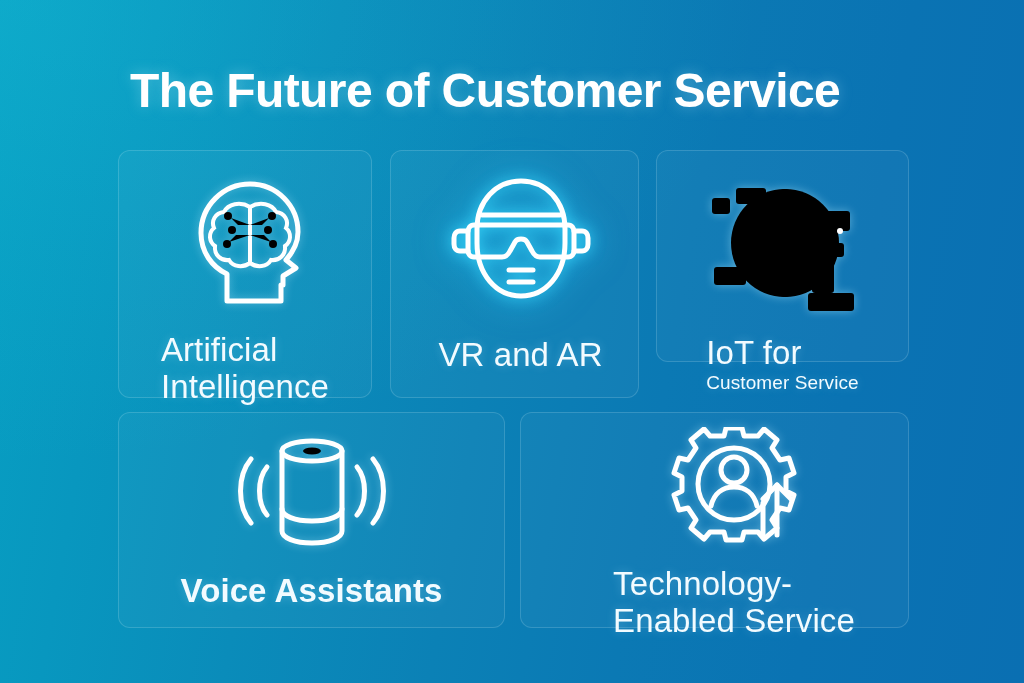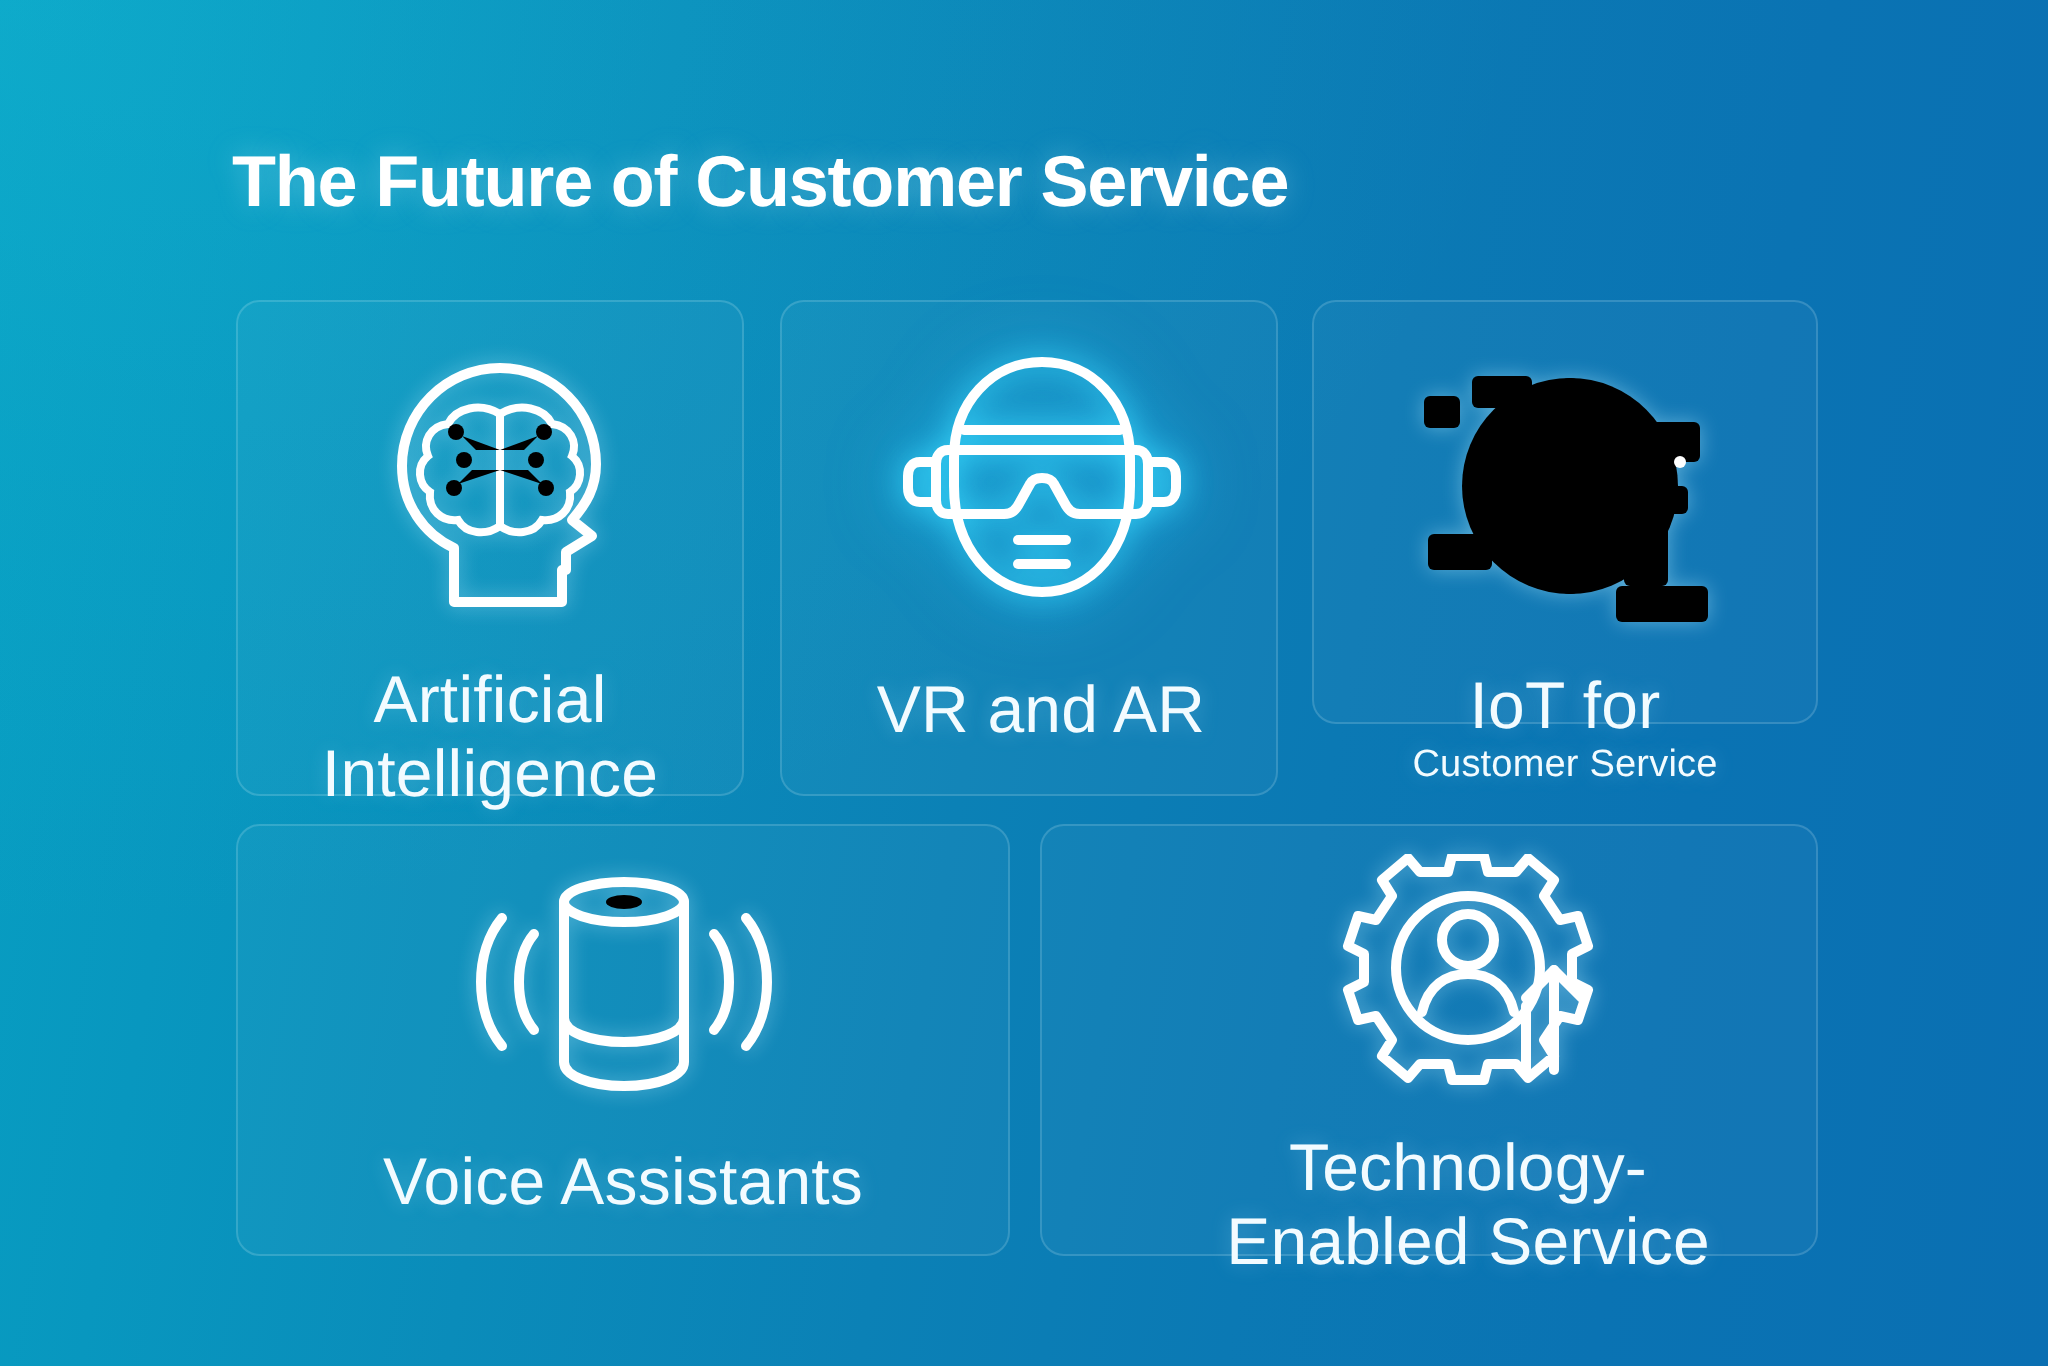--- a/index.html
+++ b/index.html
@@ -31,24 +31,24 @@
     background: radial-gradient(120% 110% at 0% 0%,
         rgba(30, 195, 220, 0.30) 0%,
         rgba(30, 195, 220, 0.12) 32%,
         rgba(0, 0, 0, 0) 62%);
     pointer-events: none;
   }
 
   
   .page-title {
     position: absolute;
-    left: 116px;
+    left: 130px;
     top: 62px;
     margin: 0;
-    font-size: 36px;
+    font-size: 48px;
     line-height: 58px;
     font-weight: bold;
     letter-spacing: -0.6px;
     color: #ffffff;
     white-space: nowrap;
     text-shadow: 0 0 14px rgba(190, 240, 255, 0.35);
   }
 
   
   .card {
@@ -60,21 +60,20 @@
     display: flex;
     flex-direction: column;
     align-items: center;
   }
   .card .icon-wrap {
     display: flex;
     align-items: center;
     justify-content: center;
   }
   .card-label {
-    text-align: center;
     color: #f2fbff;
     font-weight: normal;
     line-height: 1.12;
     letter-spacing: 0.1px;
     text-shadow: 0 0 10px rgba(170, 230, 255, 0.30);
   }
   .label-lg { font-size: 33px; }
   .label-sm { font-size: 19px; }
 
   
@@ -86,21 +85,21 @@
 
   #card-ai    .icon-wrap { margin-top: 22px; }
   #card-vr    .icon-wrap { margin-top: 20px; }
   #card-iot   .icon-wrap { margin-top: 20px; }
   #card-voice .icon-wrap { margin-top: 18px; }
   #card-tech  .icon-wrap { margin-top: 14px; }
 
   #card-ai    .card-label { margin-top: 14px; }
   #card-vr    .card-label { margin-top: 26px; }
   #card-iot   .card-label { margin-top: 16px; }
-  #card-voice .card-label { margin-top: 24px; }
+  #card-voice .card-label { margin-top: 24px; font-weight: bold; }
   #card-tech  .card-label { margin-top: 14px; }
 
   
   .stroke {
     fill: none;
     stroke: #ffffff;
     stroke-width: 5;
     stroke-linecap: round;
     stroke-linejoin: round;
   }

